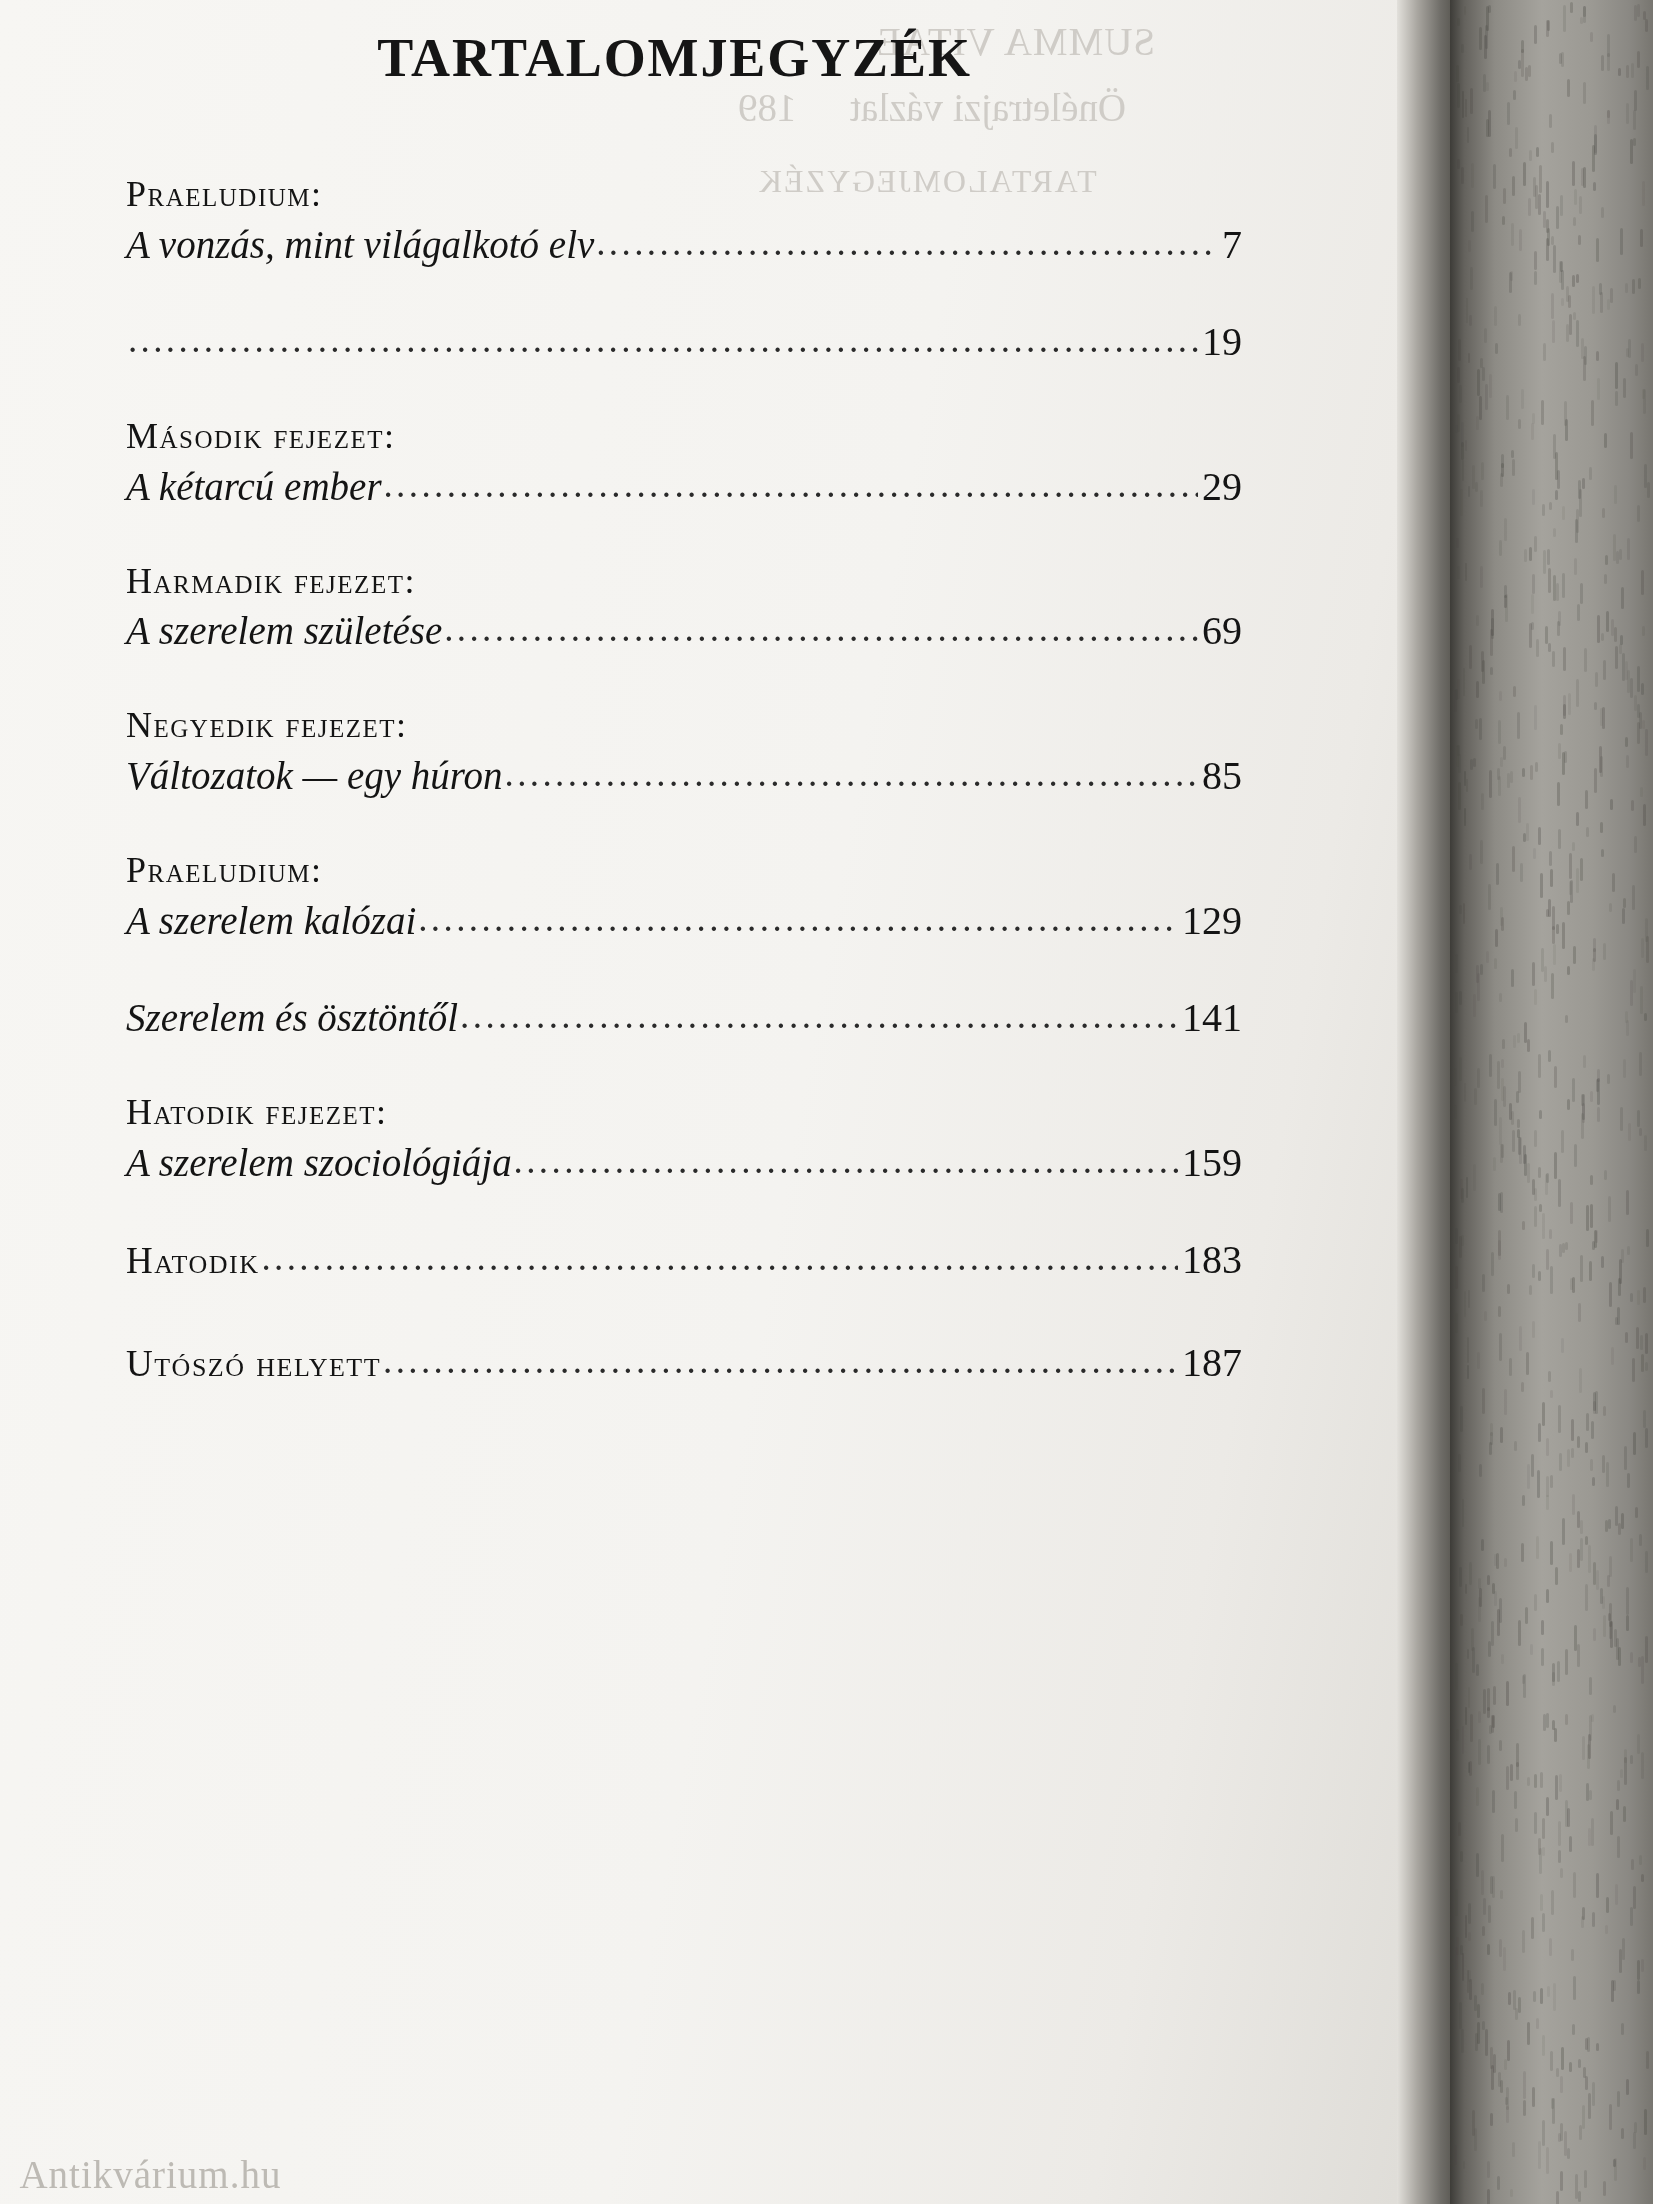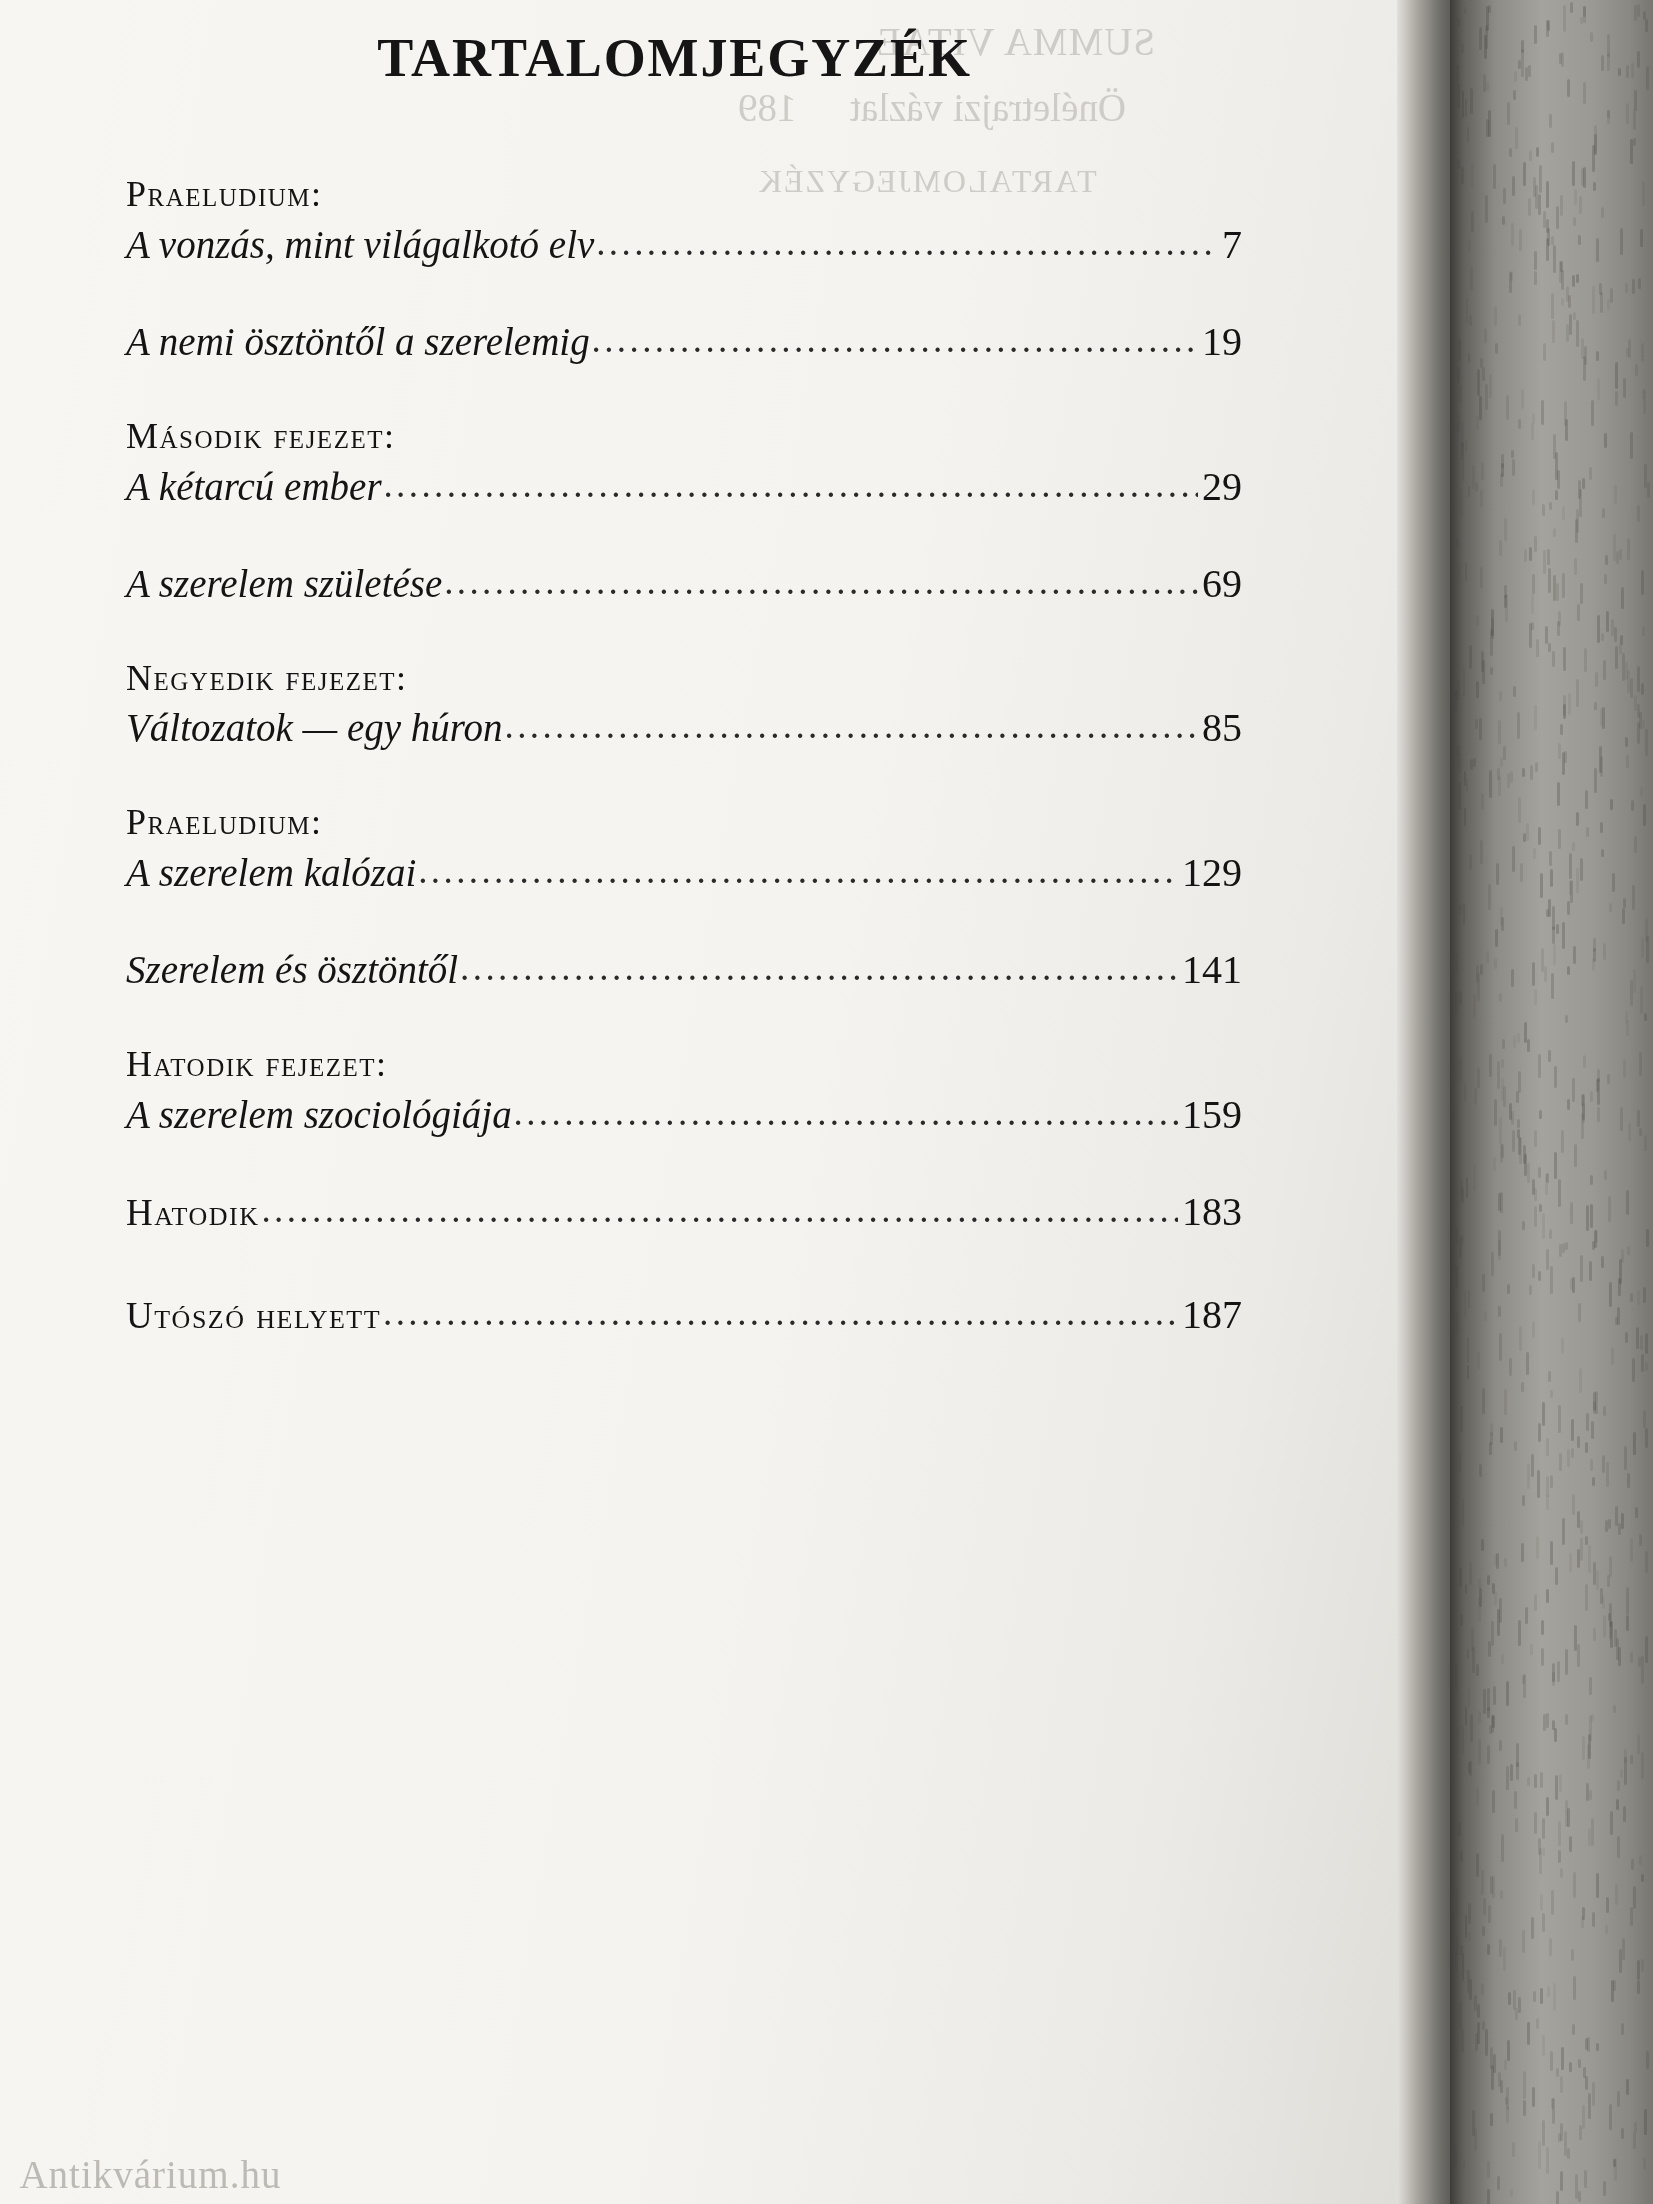--- a/index.html
+++ b/index.html
@@ -178,36 +178,36 @@
         <div class="heading">Praeludium:</div>
         <div class="line">
           <span class="title">A vonzás, mint világalkotó elv</span>
           <span class="dots">........................................................................................................</span>
           <span class="page">7</span>
         </div>
       </div>
 
       <div class="entry">
         <div class="line">
-          <span class="title">A nemi ösztöntől a szerelemig</span>
           <span class="dots">........................................................................................................</span>
           <span class="page">19</span>
         </div>
       </div>
 
       <div class="entry">
         <div class="heading">Második fejezet:</div>
         <div class="line">
           <span class="title">A kétarcú ember</span>
           <span class="dots">........................................................................................................</span>
           <span class="page">29</span>
         </div>
       </div>
 
       <div class="entry">
+        <div class="heading">Harmadik fejezet:</div>
         <div class="line">
           <span class="title">A szerelem születése</span>
           <span class="dots">........................................................................................................</span>
           <span class="page">69</span>
         </div>
       </div>
 
       <div class="entry">
         <div class="heading">Negyedik fejezet:</div>
         <div class="line">

